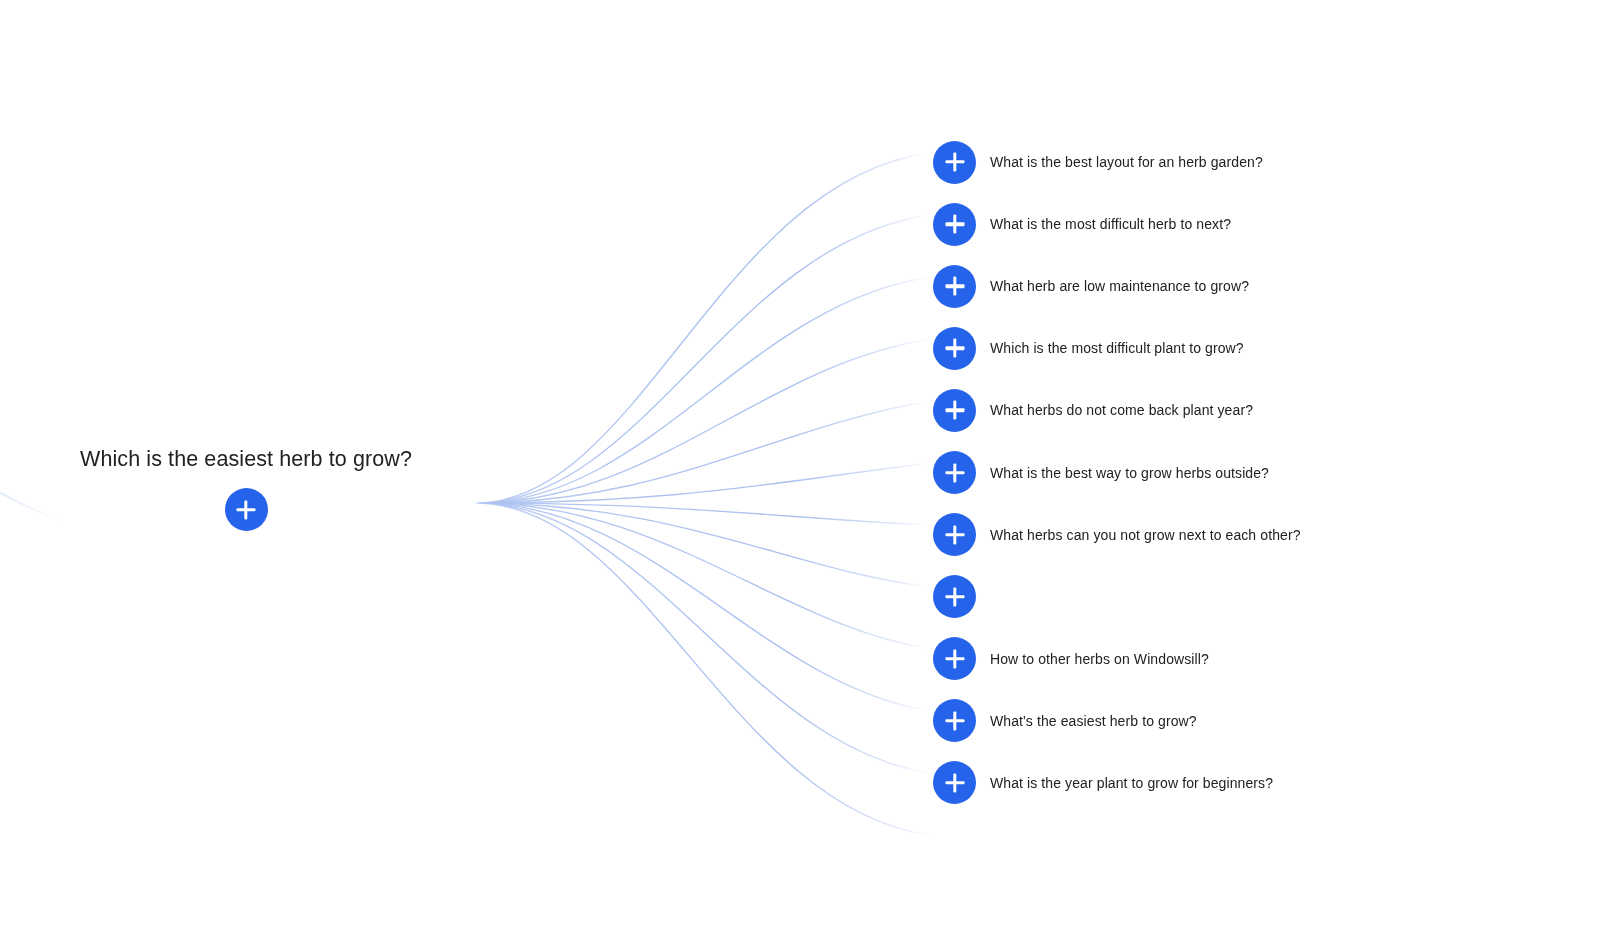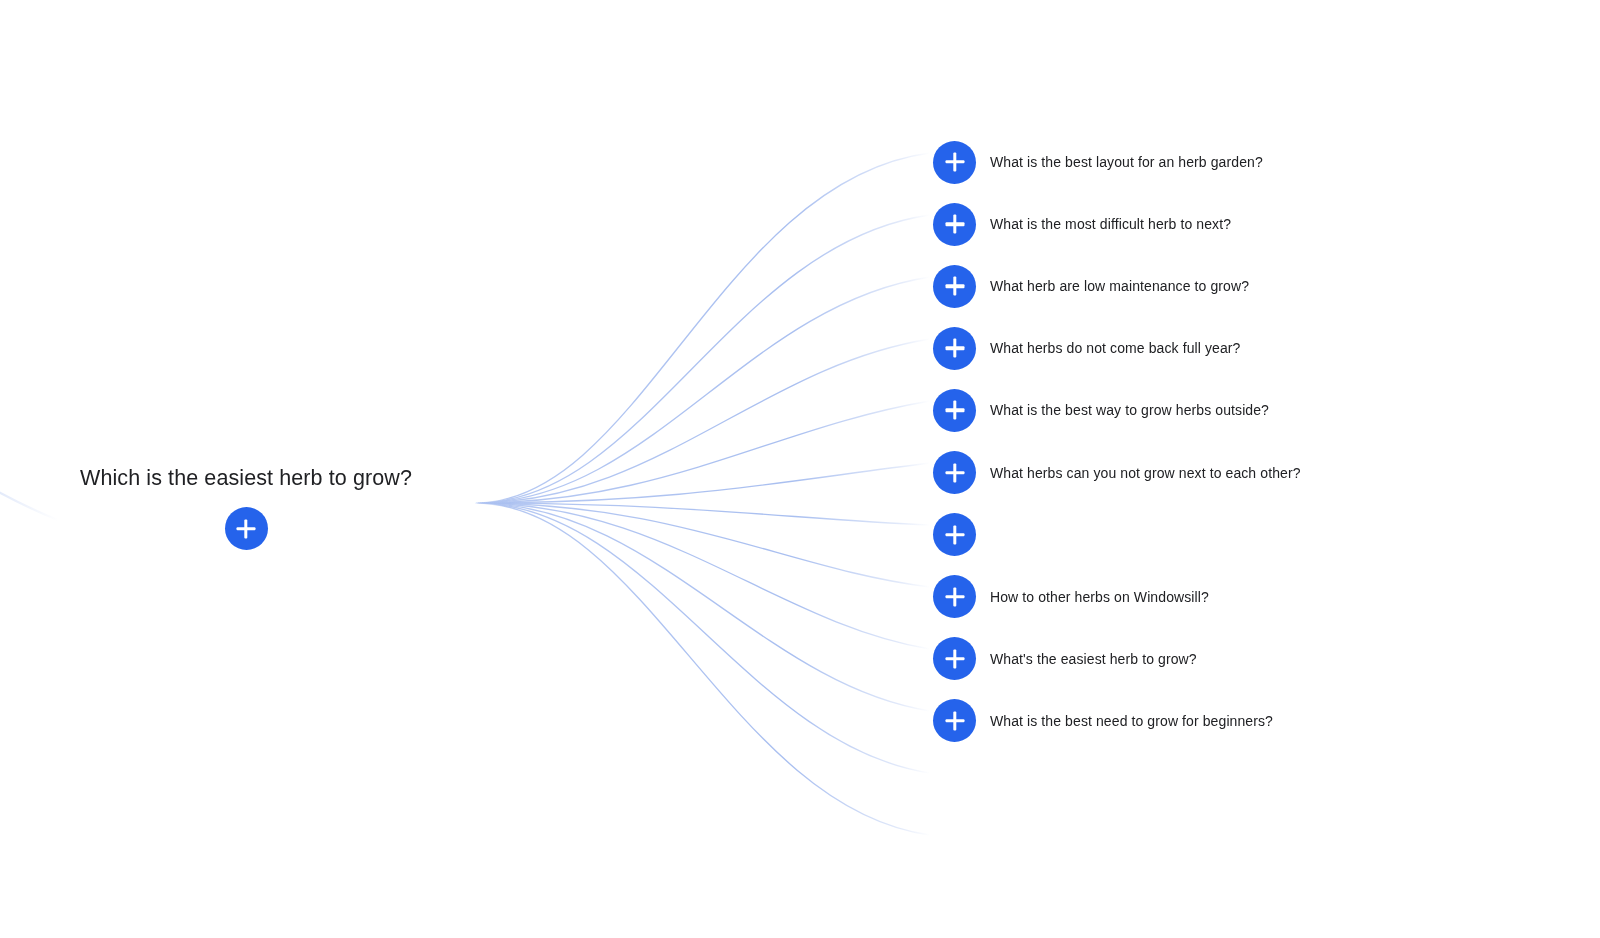--- a/index.html
+++ b/index.html
@@ -28,21 +28,21 @@
     top: 0;
     width: 1600px;
     height: 938px;
     pointer-events: none;
   }
 
   
   #root-node {
     position: absolute;
     left: 46px;
-    top: 463px;
+    top: 444px;
     width: 400px;
     display: flex;
     flex-direction: column;
     align-items: center;
   }
   #root-node .root-label {
     font-size: 21.5px;
     line-height: 30px;
     color: #202124;
     letter-spacing: 0.1px;
@@ -158,21 +158,25 @@
       <div class="branch-item">
         <button class="plus-btn" aria-label="Expand"></button>
         <span class="branch-label">What is the most difficult herb to next?</span>
       </div>
       <div class="branch-item">
         <button class="plus-btn" aria-label="Expand"></button>
         <span class="branch-label">What herb are low maintenance to grow?</span>
       </div>
       <div class="branch-item">
         <button class="plus-btn" aria-label="Expand"></button>
-        <span class="branch-label">What herbs do not come back full year?</span>
+        <span class="branch-label">Which is the most difficult plant to grow?</span>
+      </div>
+      <div class="branch-item">
+        <button class="plus-btn" aria-label="Expand"></button>
+        <span class="branch-label">What herbs do not come back plant year?</span>
       </div>
       <div class="branch-item">
         <button class="plus-btn" aria-label="Expand"></button>
         <span class="branch-label">What is the best way to grow herbs outside?</span>
       </div>
       <div class="branch-item">
         <button class="plus-btn" aria-label="Expand"></button>
         <span class="branch-label">What herbs can you not grow next to each other?</span>
       </div>
       <div class="branch-item">
@@ -181,17 +185,17 @@
       <div class="branch-item">
         <button class="plus-btn" aria-label="Expand"></button>
         <span class="branch-label">How to other herbs on Windowsill?</span>
       </div>
       <div class="branch-item">
         <button class="plus-btn" aria-label="Expand"></button>
         <span class="branch-label">What's the easiest herb to grow?</span>
       </div>
       <div class="branch-item">
         <button class="plus-btn" aria-label="Expand"></button>
-        <span class="branch-label">What is the best need to grow for beginners?</span>
+        <span class="branch-label">What is the year plant to grow for beginners?</span>
       </div>
     </div>
 
 </div>
 
 </body></html>

